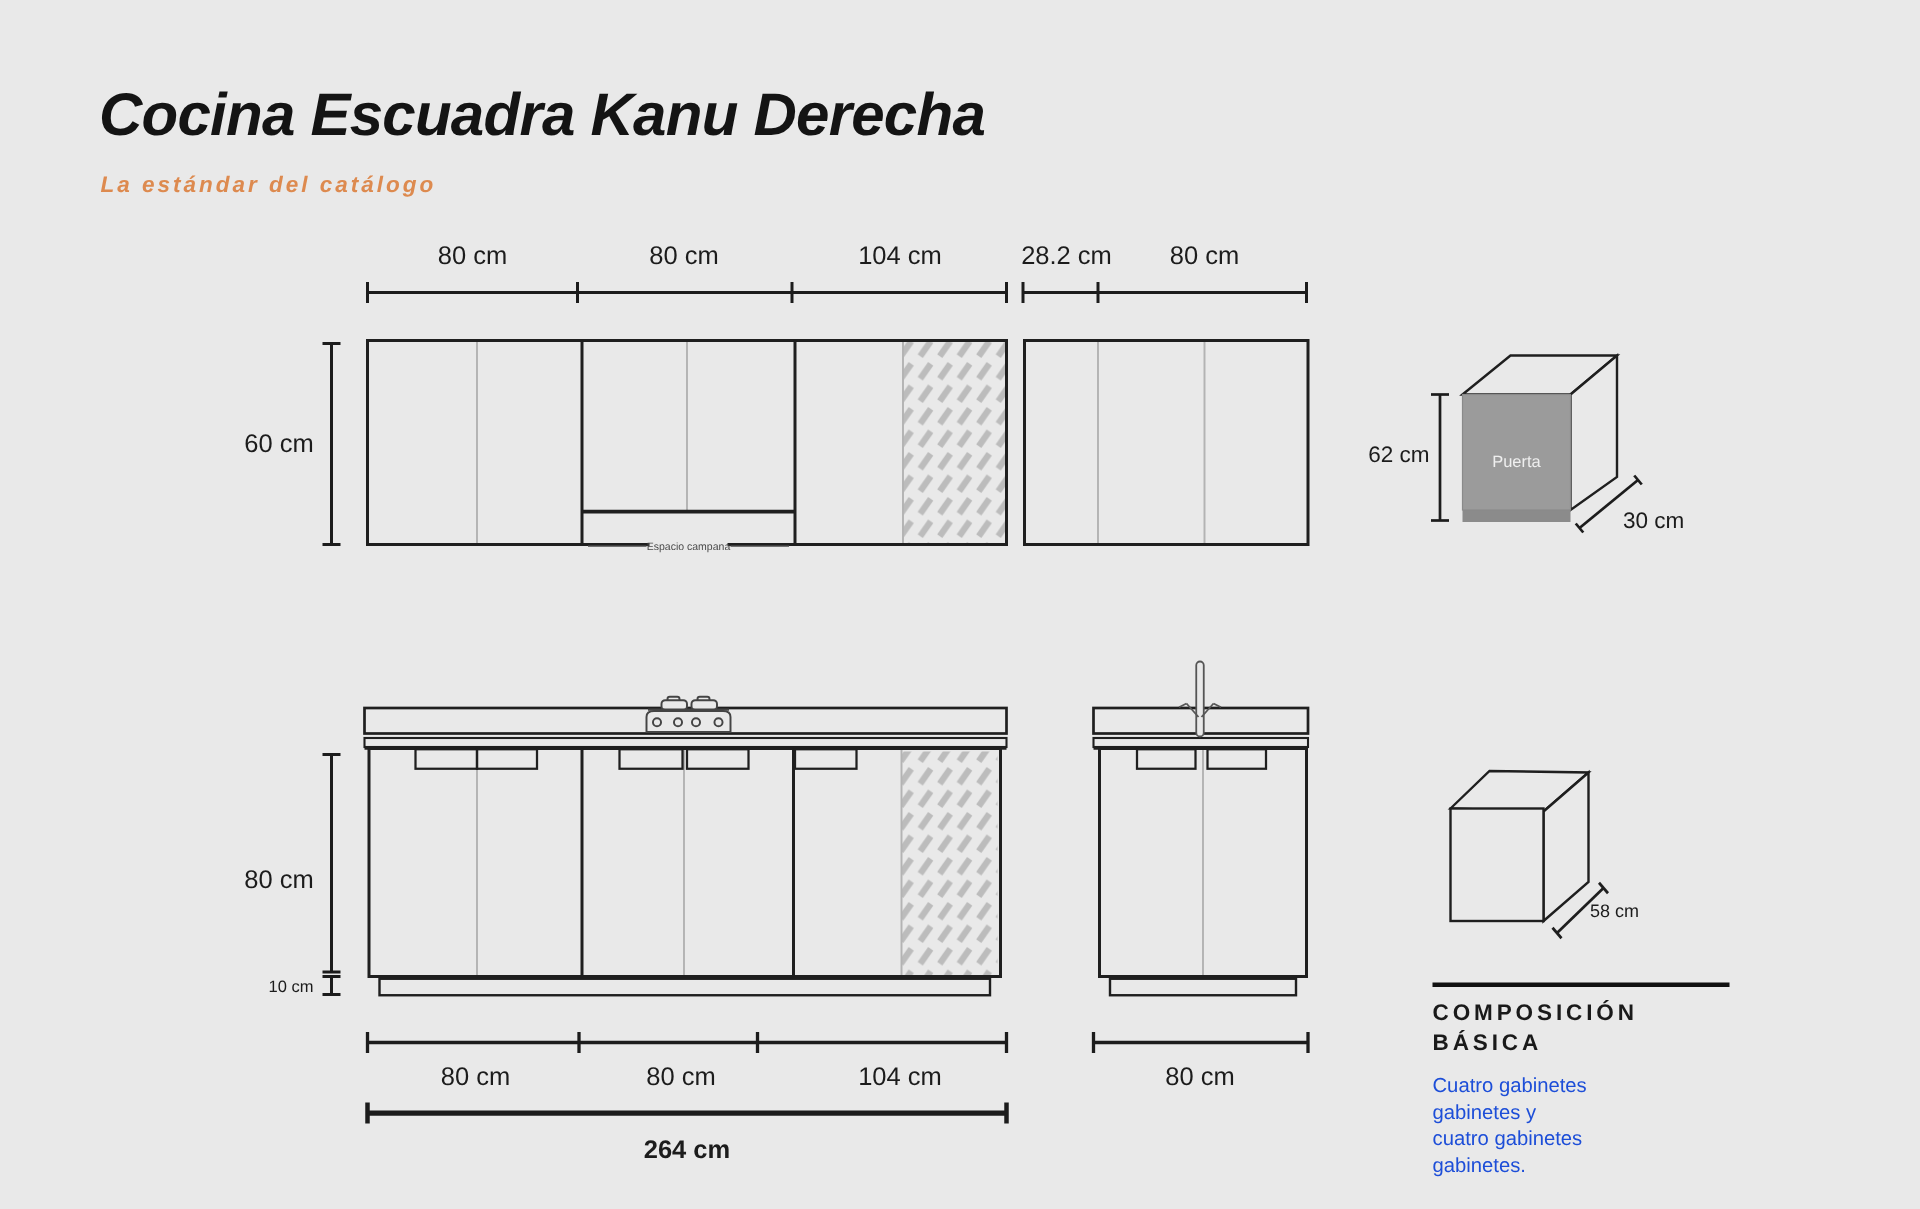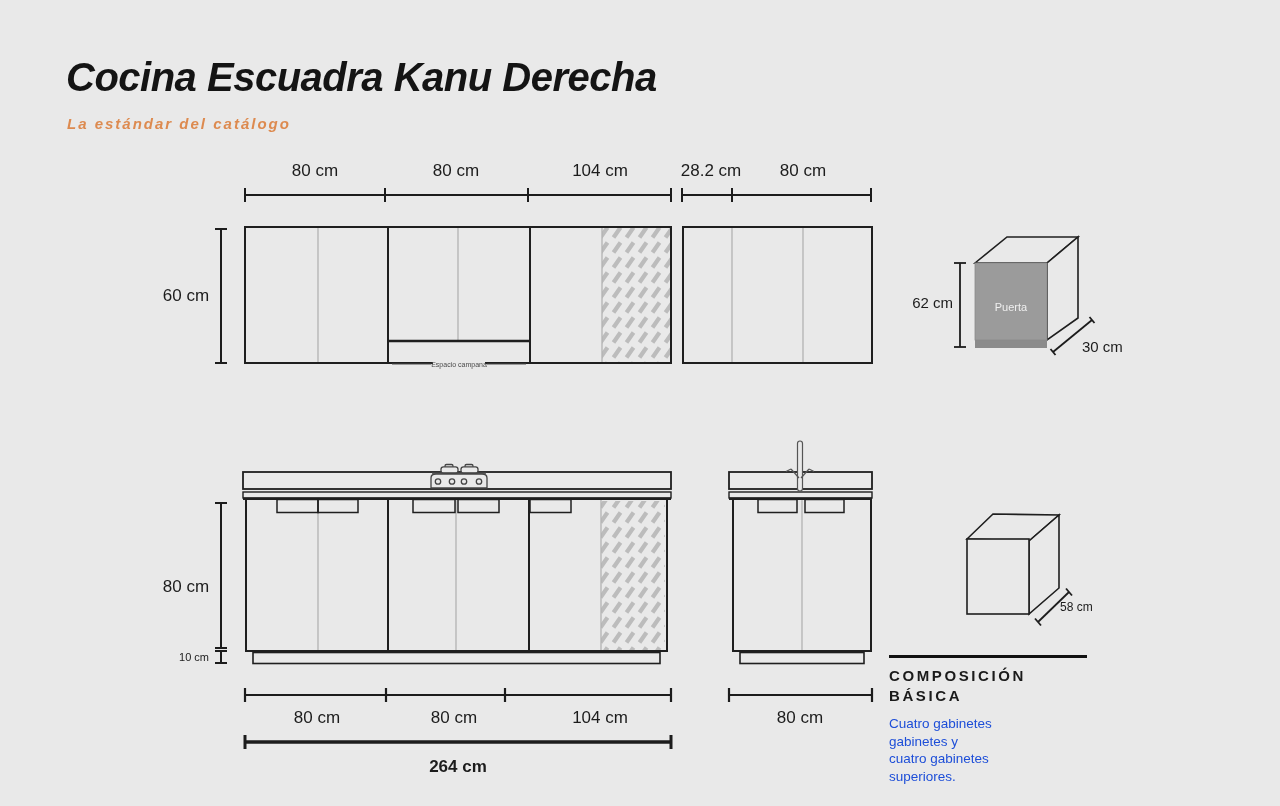--- a/index.html
+++ b/index.html
@@ -23,21 +23,21 @@
   svg{position:absolute;left:0;top:0;}
   svg text{font-family:"Liberation Sans", sans-serif;fill:#1c1c1c;}
   .dim-label{font-size:17px;}
   .dim-label-small{font-size:11px;}
   .dim-label-bold{font-size:17px;font-weight:bold;}
   .cube-label{font-size:15px;}
   .cube-label-sm{font-size:12px;}
   .puerta-label{font-size:11px;fill:#efefef;}
   .campana-label{font-size:7px;fill:#4a4a4a;}
   .composition{
-    position:absolute;left:889px;top:655px;width:198px;
+    position:absolute;left:955px;top:655px;width:198px;
     border-top:3px solid #111;
   }
   .composition .heading{
     margin-top:8px;font-size:15px;font-weight:bold;letter-spacing:2.6px;
     line-height:20px;color:#1a1a1a;
   }
   .composition .body{margin-top:9px;font-size:13.5px;line-height:17.5px;color:#1d4ed8;}
 </style>
 </head>
 <body>
@@ -228,15 +228,15 @@
 
 <div class="composition">
   <div class="heading">
     <div>COMPOSICIÓN</div>
     <div>BÁSICA</div>
   </div>
   <div class="body">
     <div>Cuatro gabinetes</div>
     <div>gabinetes y</div>
     <div>cuatro gabinetes</div>
-    <div>superiores.</div>
+    <div>gabinetes.</div>
   </div>
 </div>
 
 </body></html>

